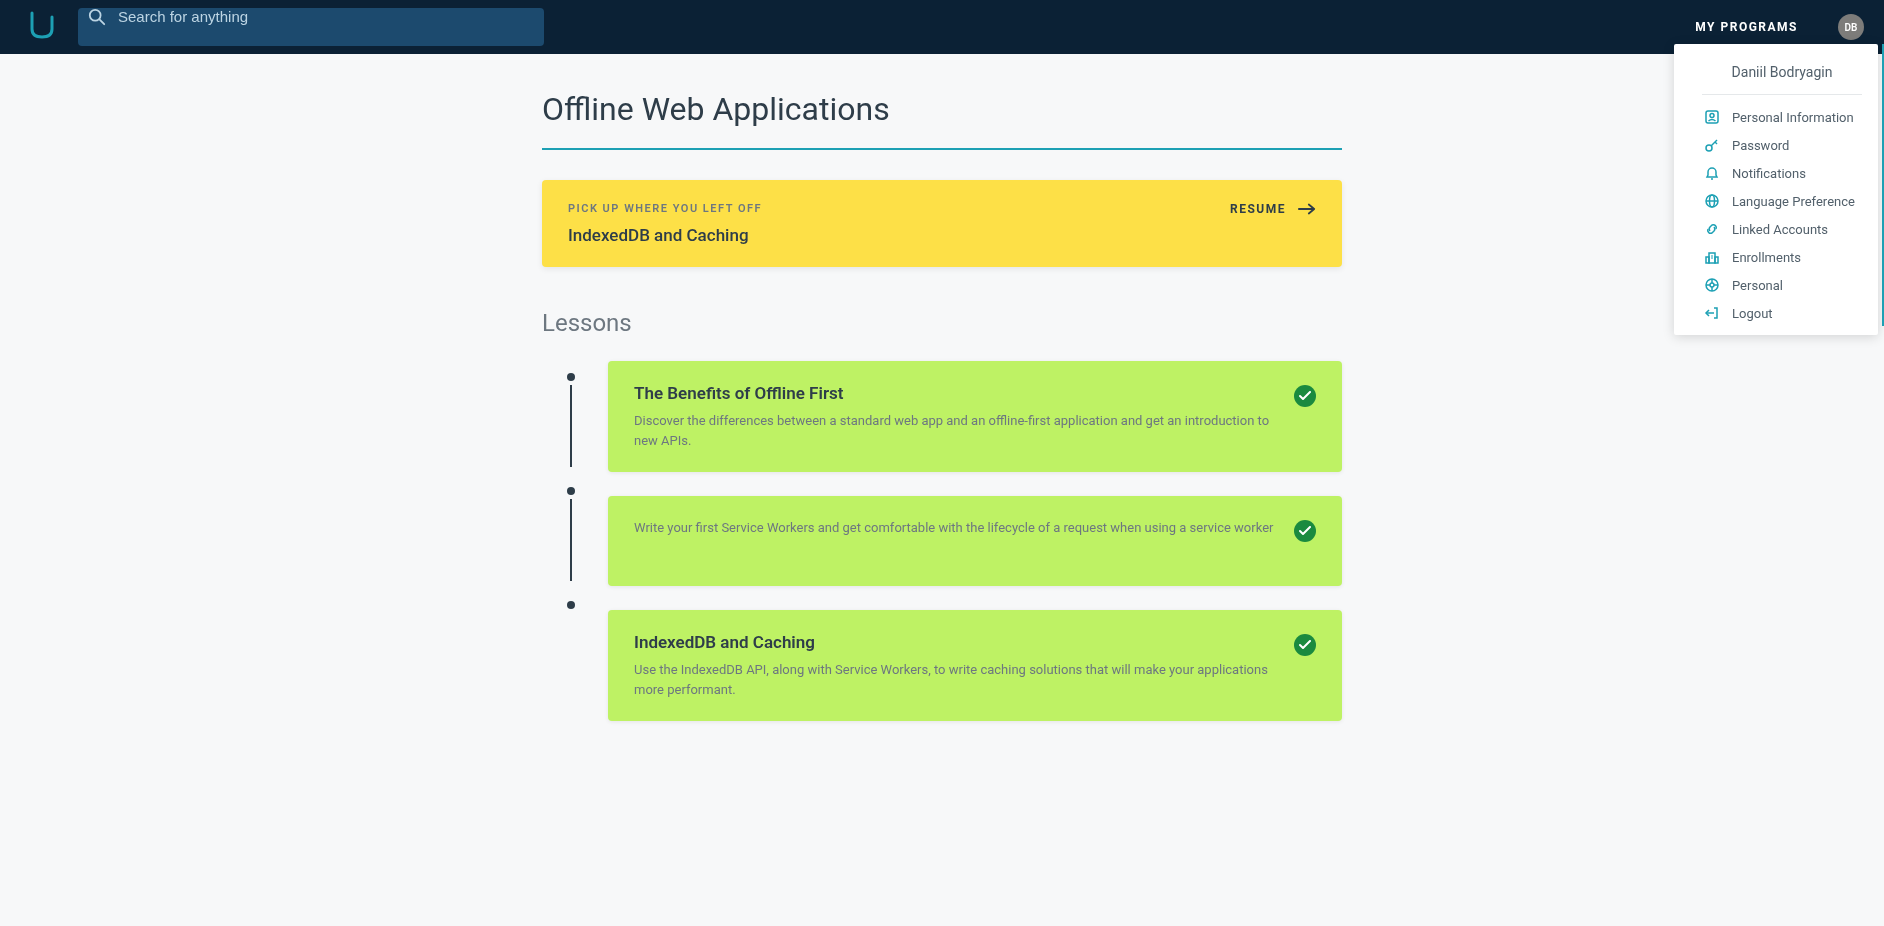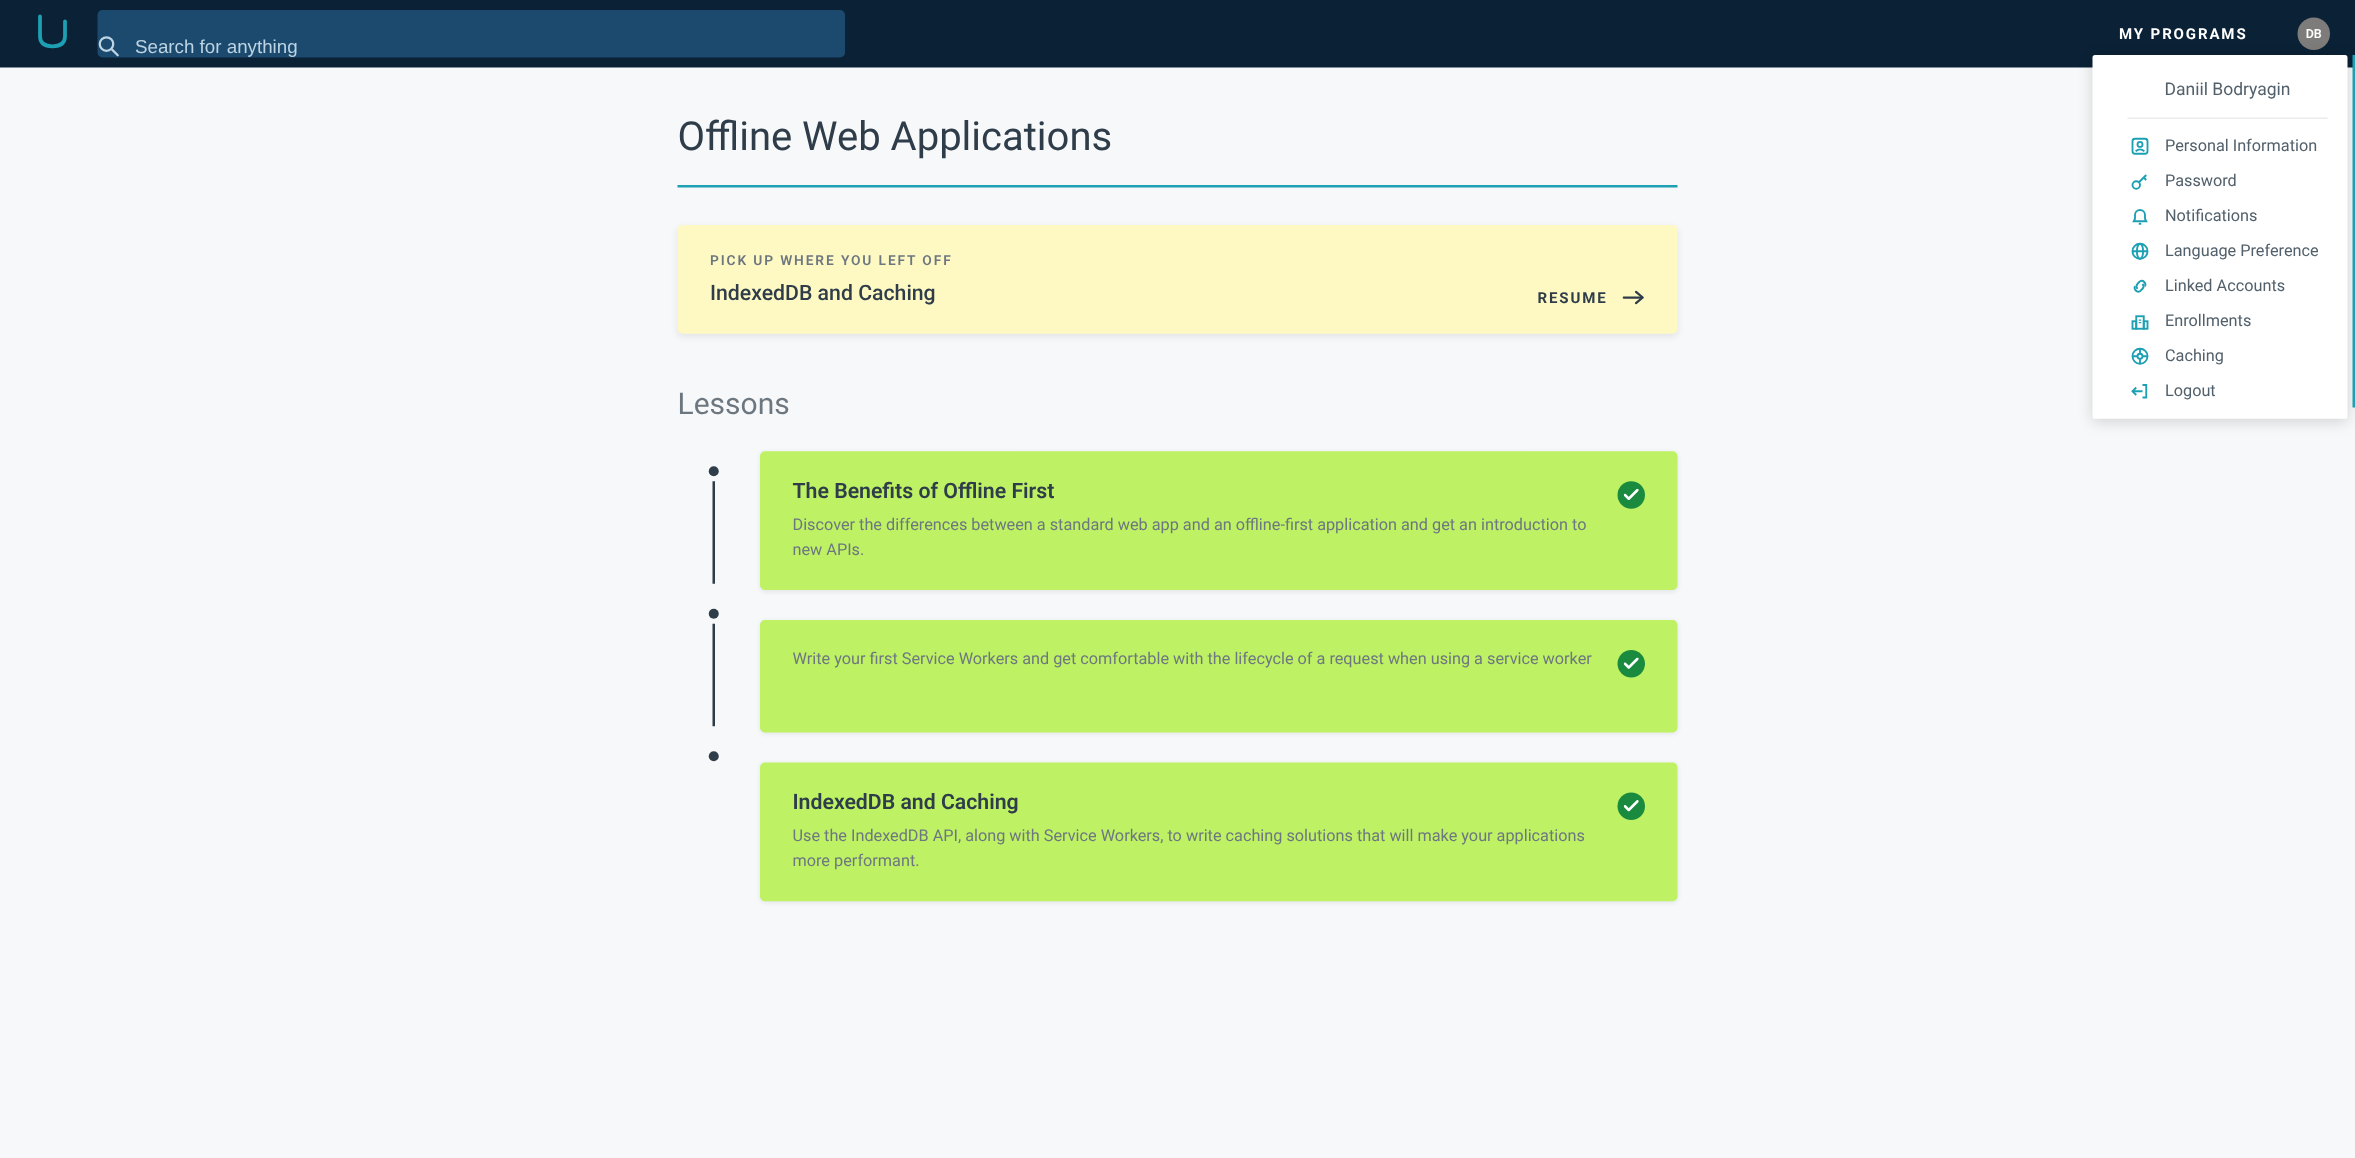--- a/index.html
+++ b/index.html
@@ -17,26 +17,26 @@
   padding: 0 20px 0 28px;
   position: relative;
 }
 .logo {
   width: 28px;
   height: 32px;
   margin-right: 22px;
 }
 .search-container {
   background: #1c4a6e;
-  width: 598px;
+  width: 466px;
   height: 38px;
   border-radius: 4px;
   display: flex;
-  align-items: flex-end;
-  padding: 0 0;
+  align-items: flex-start;
+  padding: 0 10px;
 }
 .search-icon-svg { width: 18px; height: 18px; margin-right: 12px; }
 .search-input {
   flex: 1;
   background: transparent;
   border: none;
   outline: none;
   color: #bcd4e3;
   font-size: 15px;
 }
@@ -74,26 +74,26 @@
 }
 .page-title {
   font-size: 32px;
   font-weight: 400;
   color: #2e3d49;
   padding-bottom: 20px;
   border-bottom: 2px solid #1da0b4;
   margin-bottom: 30px;
 }
 .resume-card {
-  background: #fef9c3;
+  background: #fde047;
   border-radius: 4px;
   box-shadow: 0 2px 6px rgba(0,0,0,0.08);
   padding: 22px 26px;
   display: flex;
-  align-items: flex-end;
+  align-items: flex-start;
   justify-content: space-between;
   margin-bottom: 42px;
 }
 .resume-left {}
 .resume-label {
   font-size: 11px;
   font-weight: 600;
   letter-spacing: 1.5px;
   color: #6d7780;
   margin-bottom: 10px;
@@ -311,21 +311,21 @@
           <span class="dropdown-icon">
             <svg viewBox="0 0 16 16" fill="none">
               <circle cx="8" cy="8" r="6" stroke="#1da0b4" stroke-width="1.5"></circle>
               <circle cx="8" cy="8" r="2" stroke="#1da0b4" stroke-width="1.5"></circle>
               <line x1="8" y1="2" x2="8" y2="6" stroke="#1da0b4" stroke-width="1.5"></line>
               <line x1="8" y1="10" x2="8" y2="14" stroke="#1da0b4" stroke-width="1.5"></line>
               <line x1="2" y1="8" x2="6" y2="8" stroke="#1da0b4" stroke-width="1.5"></line>
               <line x1="10" y1="8" x2="14" y2="8" stroke="#1da0b4" stroke-width="1.5"></line>
             </svg>
           </span>
-          <span>Caching</span>
+          <span>Personal</span>
         </div>
         <div class="dropdown-item">
           <span class="dropdown-icon">
             <svg viewBox="0 0 16 16" fill="none">
               <path d="M10 3 H13 V13 H10" stroke="#1da0b4" stroke-width="1.5" fill="none"></path>
               <line x1="2" y1="8" x2="10" y2="8" stroke="#1da0b4" stroke-width="1.5"></line>
               <polyline points="5,5 2,8 5,11" stroke="#1da0b4" stroke-width="1.5" fill="none"></polyline>
             </svg>
           </span>
           <span>Logout</span>

